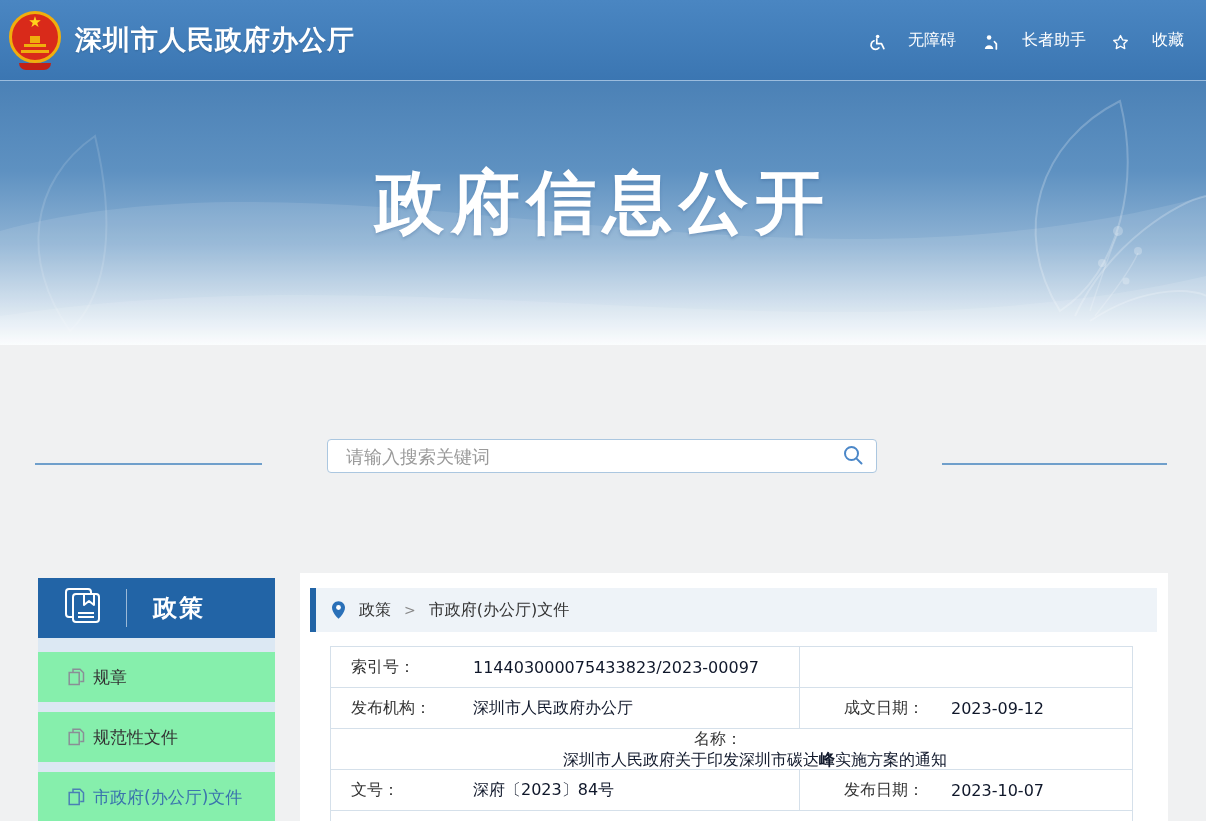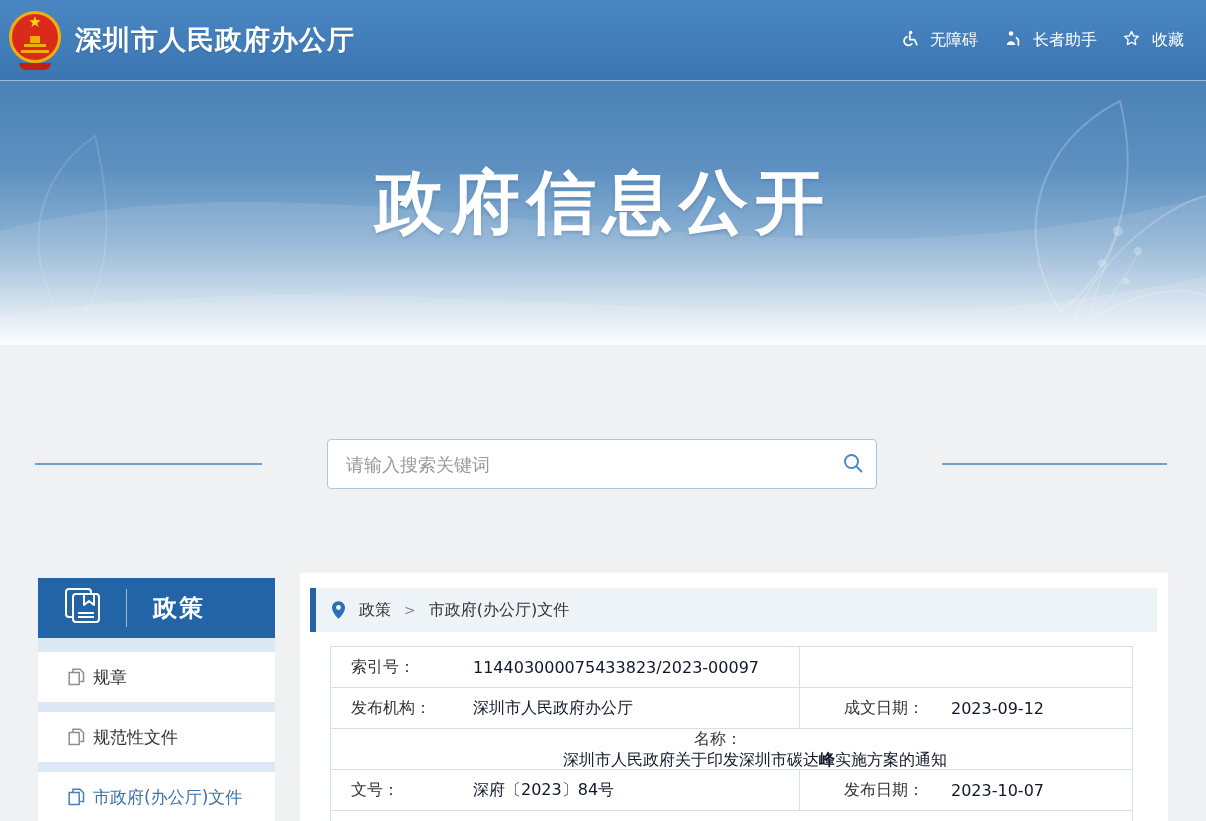--- a/index.html
+++ b/index.html
@@ -35,21 +35,21 @@
   .emblem-gate3 { position:absolute; bottom:7px; left:50%; transform:translateX(-50%);
     width:28px; height:3px; background:#f0ae0d; }
   .emblem-ribbon { position:absolute; bottom:0; left:50%; transform:translateX(-50%);
     width:32px; height:7px; background:#c32014; border-radius:0 0 8px 8px; }
   .site-title {
     color:#fff; font-size:27px; font-weight:bold; margin-left:13px;
     letter-spacing:1px; cursor:pointer;
     text-shadow:0 1px 2px rgba(0,0,0,.15);
   }
   .topbar-links { margin-left:auto; display:flex; align-items:center; gap:26px; }
-  .topbar-link { display:flex; align-items:flex-start; gap:12px; color:#fff; font-size:16px; cursor:pointer; }
+  .topbar-link { display:flex; align-items:flex-end; gap:23px; color:#fff; font-size:16px; cursor:pointer; }
   .topbar-link svg { display:block; }
 
   
   .banner {
     height:264px; position:relative; overflow:hidden;
     background:linear-gradient(180deg,#4b81b6 0%,#5e91c1 34%,#8fb3d4 62%,#c7d9e9 82%,#fbfdfe 100%);
   }
   .banner-deco { position:absolute; inset:0; }
   .banner-title {
     position:relative; margin:0; padding-top:76px;
@@ -59,21 +59,21 @@
   }
 
   
   .lower { position:relative; height:476px; background:#f0f1f2; }
 
   .deco-line { position:absolute; top:118px; height:2px; background:#6f9fcb; }
   .deco-line.left  { left:35px;  width:227px; }
   .deco-line.right { left:942px; width:225px; }
 
   .search-wrap {
-    position:absolute; left:327px; top:94px; width:550px; height:50px;
+    position:absolute; left:327px; top:94px; width:550px; height:34px;
     background:#fff; border:1px solid #abc7e0; border-radius:4px;
     display:flex; align-items:center;
   }
   .search-input {
     flex:1; height:100%; border:none; outline:none; background:transparent;
     padding:0 10px 0 18px; font-size:18px; color:#333;
     font-family:"DejaVu Sans","Liberation Sans",sans-serif;
   }
   .search-input::placeholder { color:#9a9a9a; }
   .search-btn { width:46px; height:100%; border:none; background:transparent;
@@ -81,21 +81,21 @@
 
   
   .sidebar { position:absolute; left:38px; top:233px; width:237px; height:243px; }
   .side-header {
     height:60px; background:#2264a6; display:flex; align-items:center; padding-left:26px;
   }
   .side-header-divider { width:1px; height:38px; background:rgba(255,255,255,.55); margin:0 26px 0 22px; }
   .side-title { color:#fff; font-size:24px; font-weight:bold; letter-spacing:2px; }
   .side-items { background:#dce8f3; height:183px; padding-top:14px; overflow:hidden; }
   .side-item {
-    background:#ffffff; height:50px; margin-bottom:10px;
+    background:#86efac; height:50px; margin-bottom:10px;
     display:flex; align-items:center; padding-left:30px;
     font-size:17px; color:#333; cursor:pointer;
   }
   .side-item .doc-icon { color:#8a8f96; margin-right:8px; display:flex; }
   .side-item.active { color:#3a73ad; }
   .side-item.active .doc-icon { color:#4a7fb5; }
 
   
   .main-card { position:absolute; left:300px; top:228px; width:868px; height:248px; background:#fff; }
   .breadcrumb {

